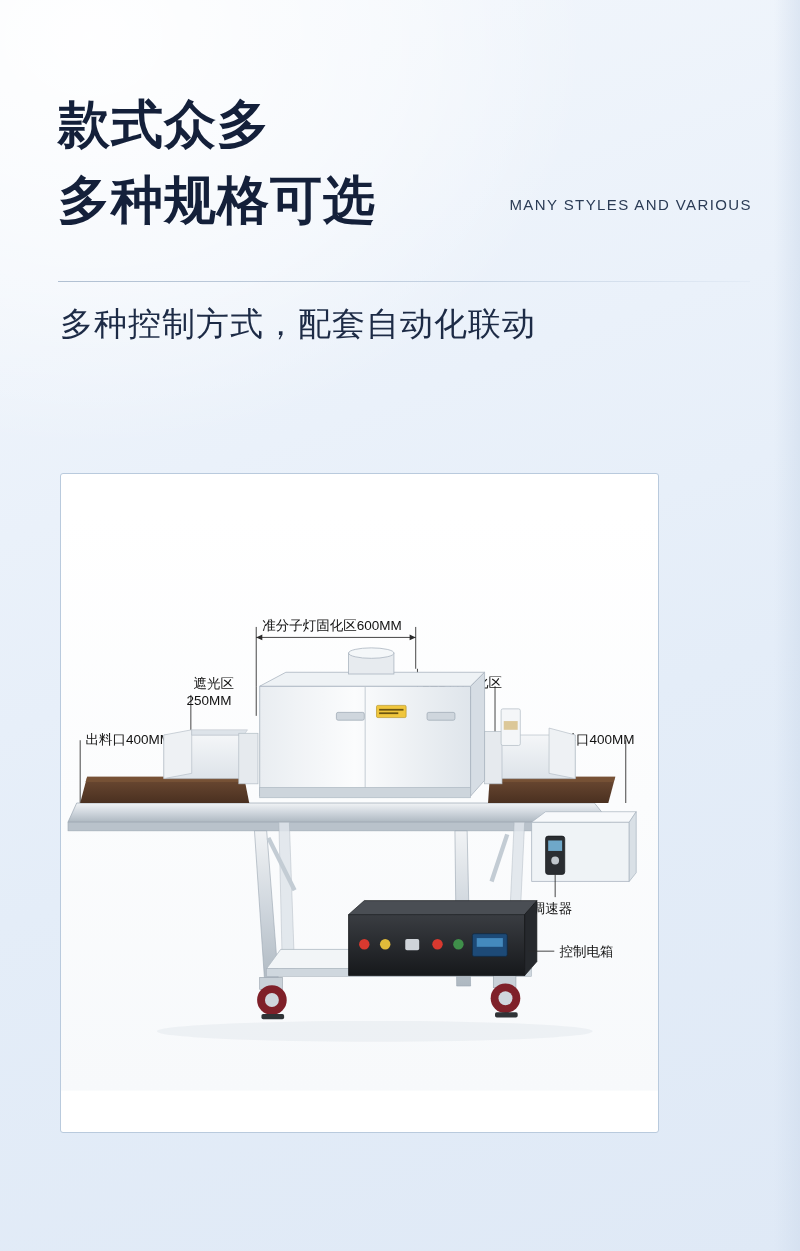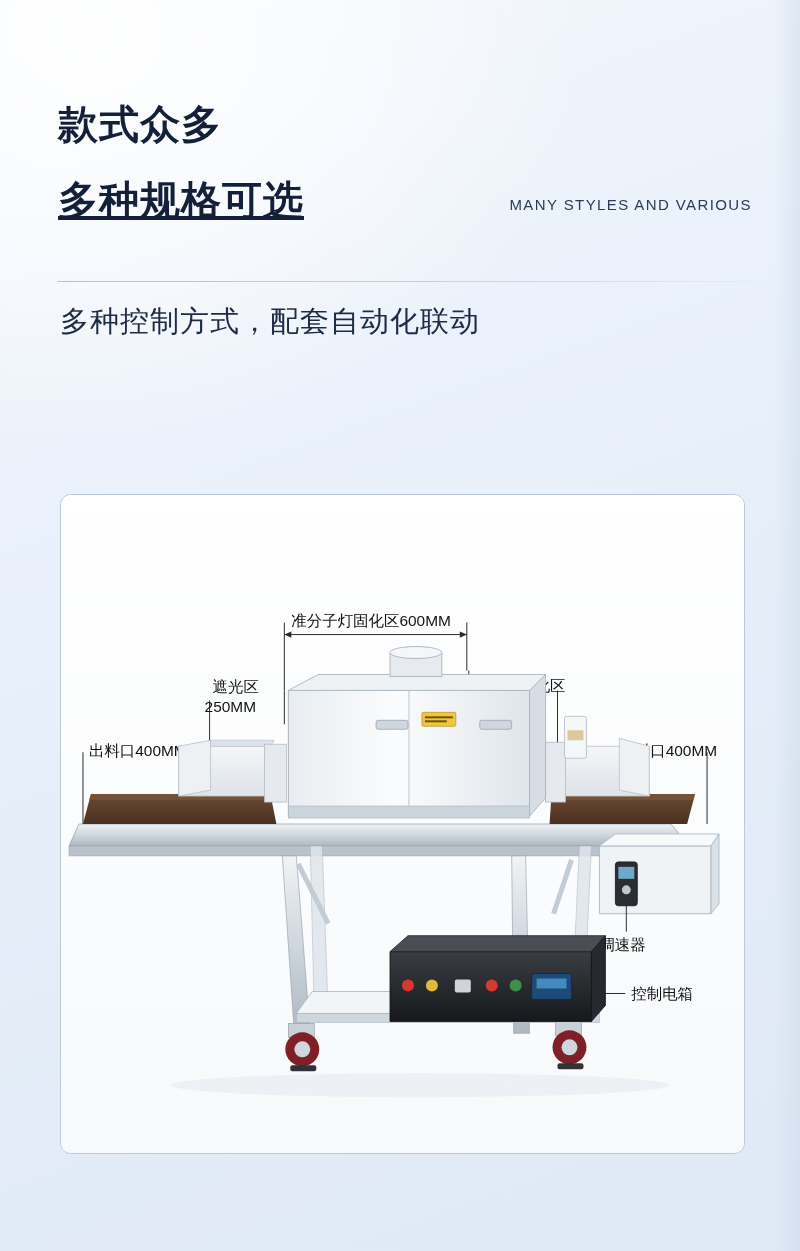--- a/index.html
+++ b/index.html
@@ -37,26 +37,26 @@
 
   .headline-block {
     position: absolute;
     left: 58px;
     top: 92px;
     width: 700px;
   }
   .headline {
     font-family: "Liberation Sans", sans-serif;
     font-weight: bold;
-    font-size: 40px;
+    font-size: 52px;
     line-height: 64px;
     color: #14203a;
     letter-spacing: 1px;
   }
-  .headline.l2 { margin-top: 12px; text-decoration: underline; }
+  .headline.l2 { margin-top: 12px; }
 
   .en-block {
     position: absolute;
     right: 48px;
     top: 186px;
     width: 300px;
     text-align: right;
     color: #2a3b55;
     font-size: 15px;
     letter-spacing: 1.4px;
@@ -70,38 +70,37 @@
     top: 281px;
     width: 692px;
     height: 1px;
     background: linear-gradient(90deg, rgba(120,145,175,0.55) 0%, rgba(150,172,198,0.45) 60%, rgba(190,205,225,0.15) 100%);
   }
 
   .subhead {
     position: absolute;
     left: 60px;
     top: 303px;
-    font-size: 29px;
+    font-size: 33px;
     line-height: 42px;
     color: #1d2b46;
     letter-spacing: 1px;
-    font-family: Liberation Mono, monospace;
+    font-family: Liberation Serif, serif;
   }
 
   .photo-card {
     position: absolute;
     left: 60px;
     top: 473px;
-    width: 685px;
+    width: 599px;
     height: 660px;
     background: #ffffff;
     border: 1px solid #b9cadd;
-    border-radius: 11px;
+    border-radius: 3px;
     overflow: hidden;
-    margin-top: 21px;
   }
 
   
   .photo-inner { position: absolute; inset: 0; }
 
   svg.machine { display: block; width: 100%; height: 100%; }
 
   .cap-cn { font-family: "Liberation Sans", sans-serif; }
 </style>
 </head>

